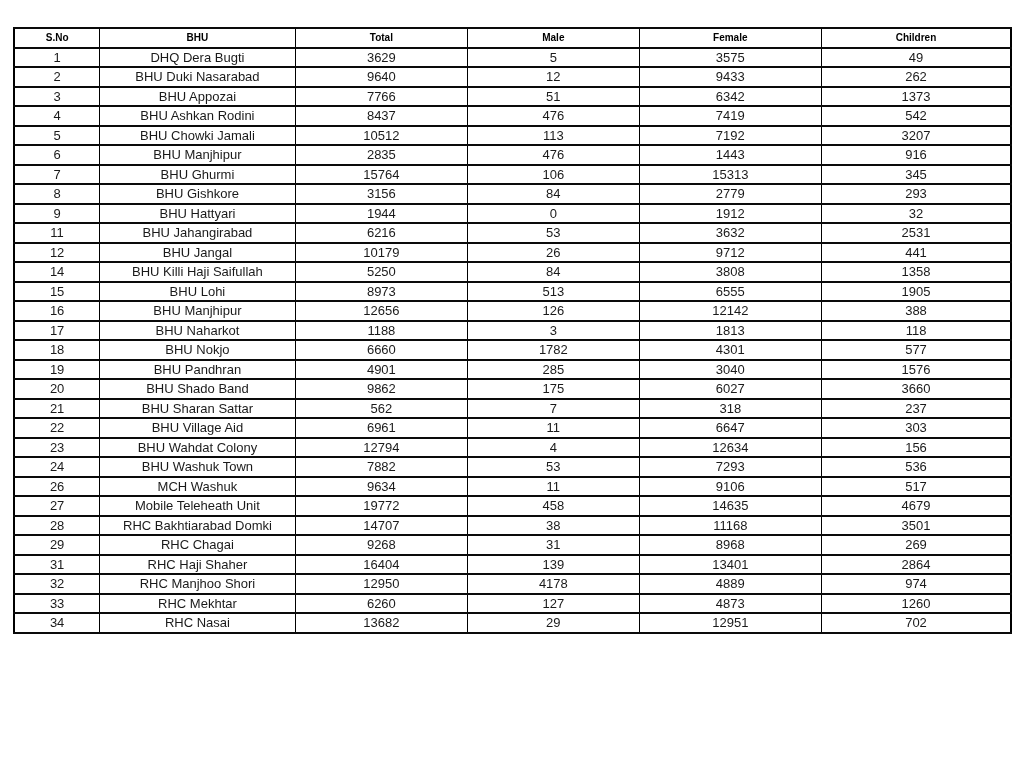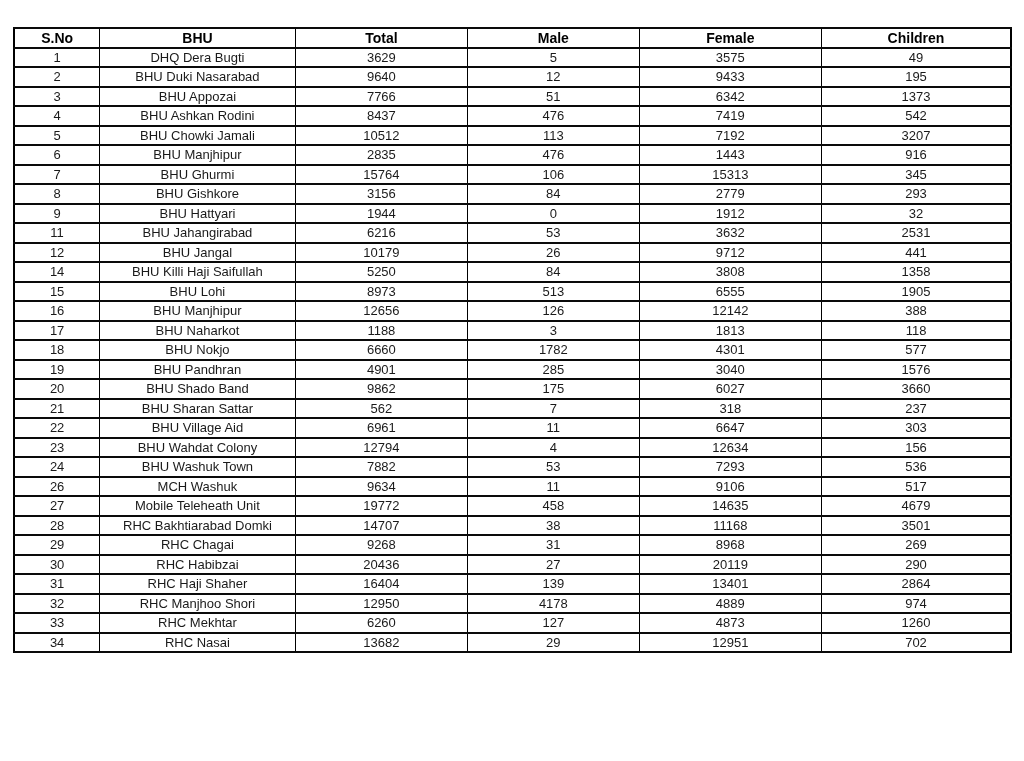--- a/index.html
+++ b/index.html
@@ -34,21 +34,21 @@
     font-size: 13px;
     color: #1a1a1a;
     height: 17.5px;
     padding: 0 2px;
     line-height: 1;
     white-space: nowrap;
     overflow: hidden;
   }
   table.data-table th {
     font-weight: bold;
-    font-size: 14px;
+    font-size: 10px;
     color: #000000;
   }
   table.data-table {
     border: 2px solid #000000;
   }
   col.c-sno      { width: 8.6%; }
   col.c-bhu      { width: 19.6%; }
   col.c-total    { width: 17.3%; }
   col.c-male     { width: 17.2%; }
   col.c-female   { width: 18.3%; }
@@ -85,21 +85,21 @@
           <td>5</td>
           <td>3575</td>
           <td>49</td>
         </tr>
         <tr>
           <td>2</td>
           <td>BHU Duki Nasarabad</td>
           <td>9640</td>
           <td>12</td>
           <td>9433</td>
-          <td>195</td>
+          <td>262</td>
         </tr>
         <tr>
           <td>3</td>
           <td>BHU Appozai</td>
           <td>7766</td>
           <td>51</td>
           <td>6342</td>
           <td>1373</td>
         </tr>
         <tr>
@@ -280,28 +280,20 @@
         </tr>
         <tr>
           <td>29</td>
           <td>RHC Chagai</td>
           <td>9268</td>
           <td>31</td>
           <td>8968</td>
           <td>269</td>
         </tr>
         <tr>
-          <td>30</td>
-          <td>RHC Habibzai</td>
-          <td>20436</td>
-          <td>27</td>
-          <td>20119</td>
-          <td>290</td>
-        </tr>
-        <tr>
           <td>31</td>
           <td>RHC Haji Shaher</td>
           <td>16404</td>
           <td>139</td>
           <td>13401</td>
           <td>2864</td>
         </tr>
         <tr>
           <td>32</td>
           <td>RHC Manjhoo Shori</td>

